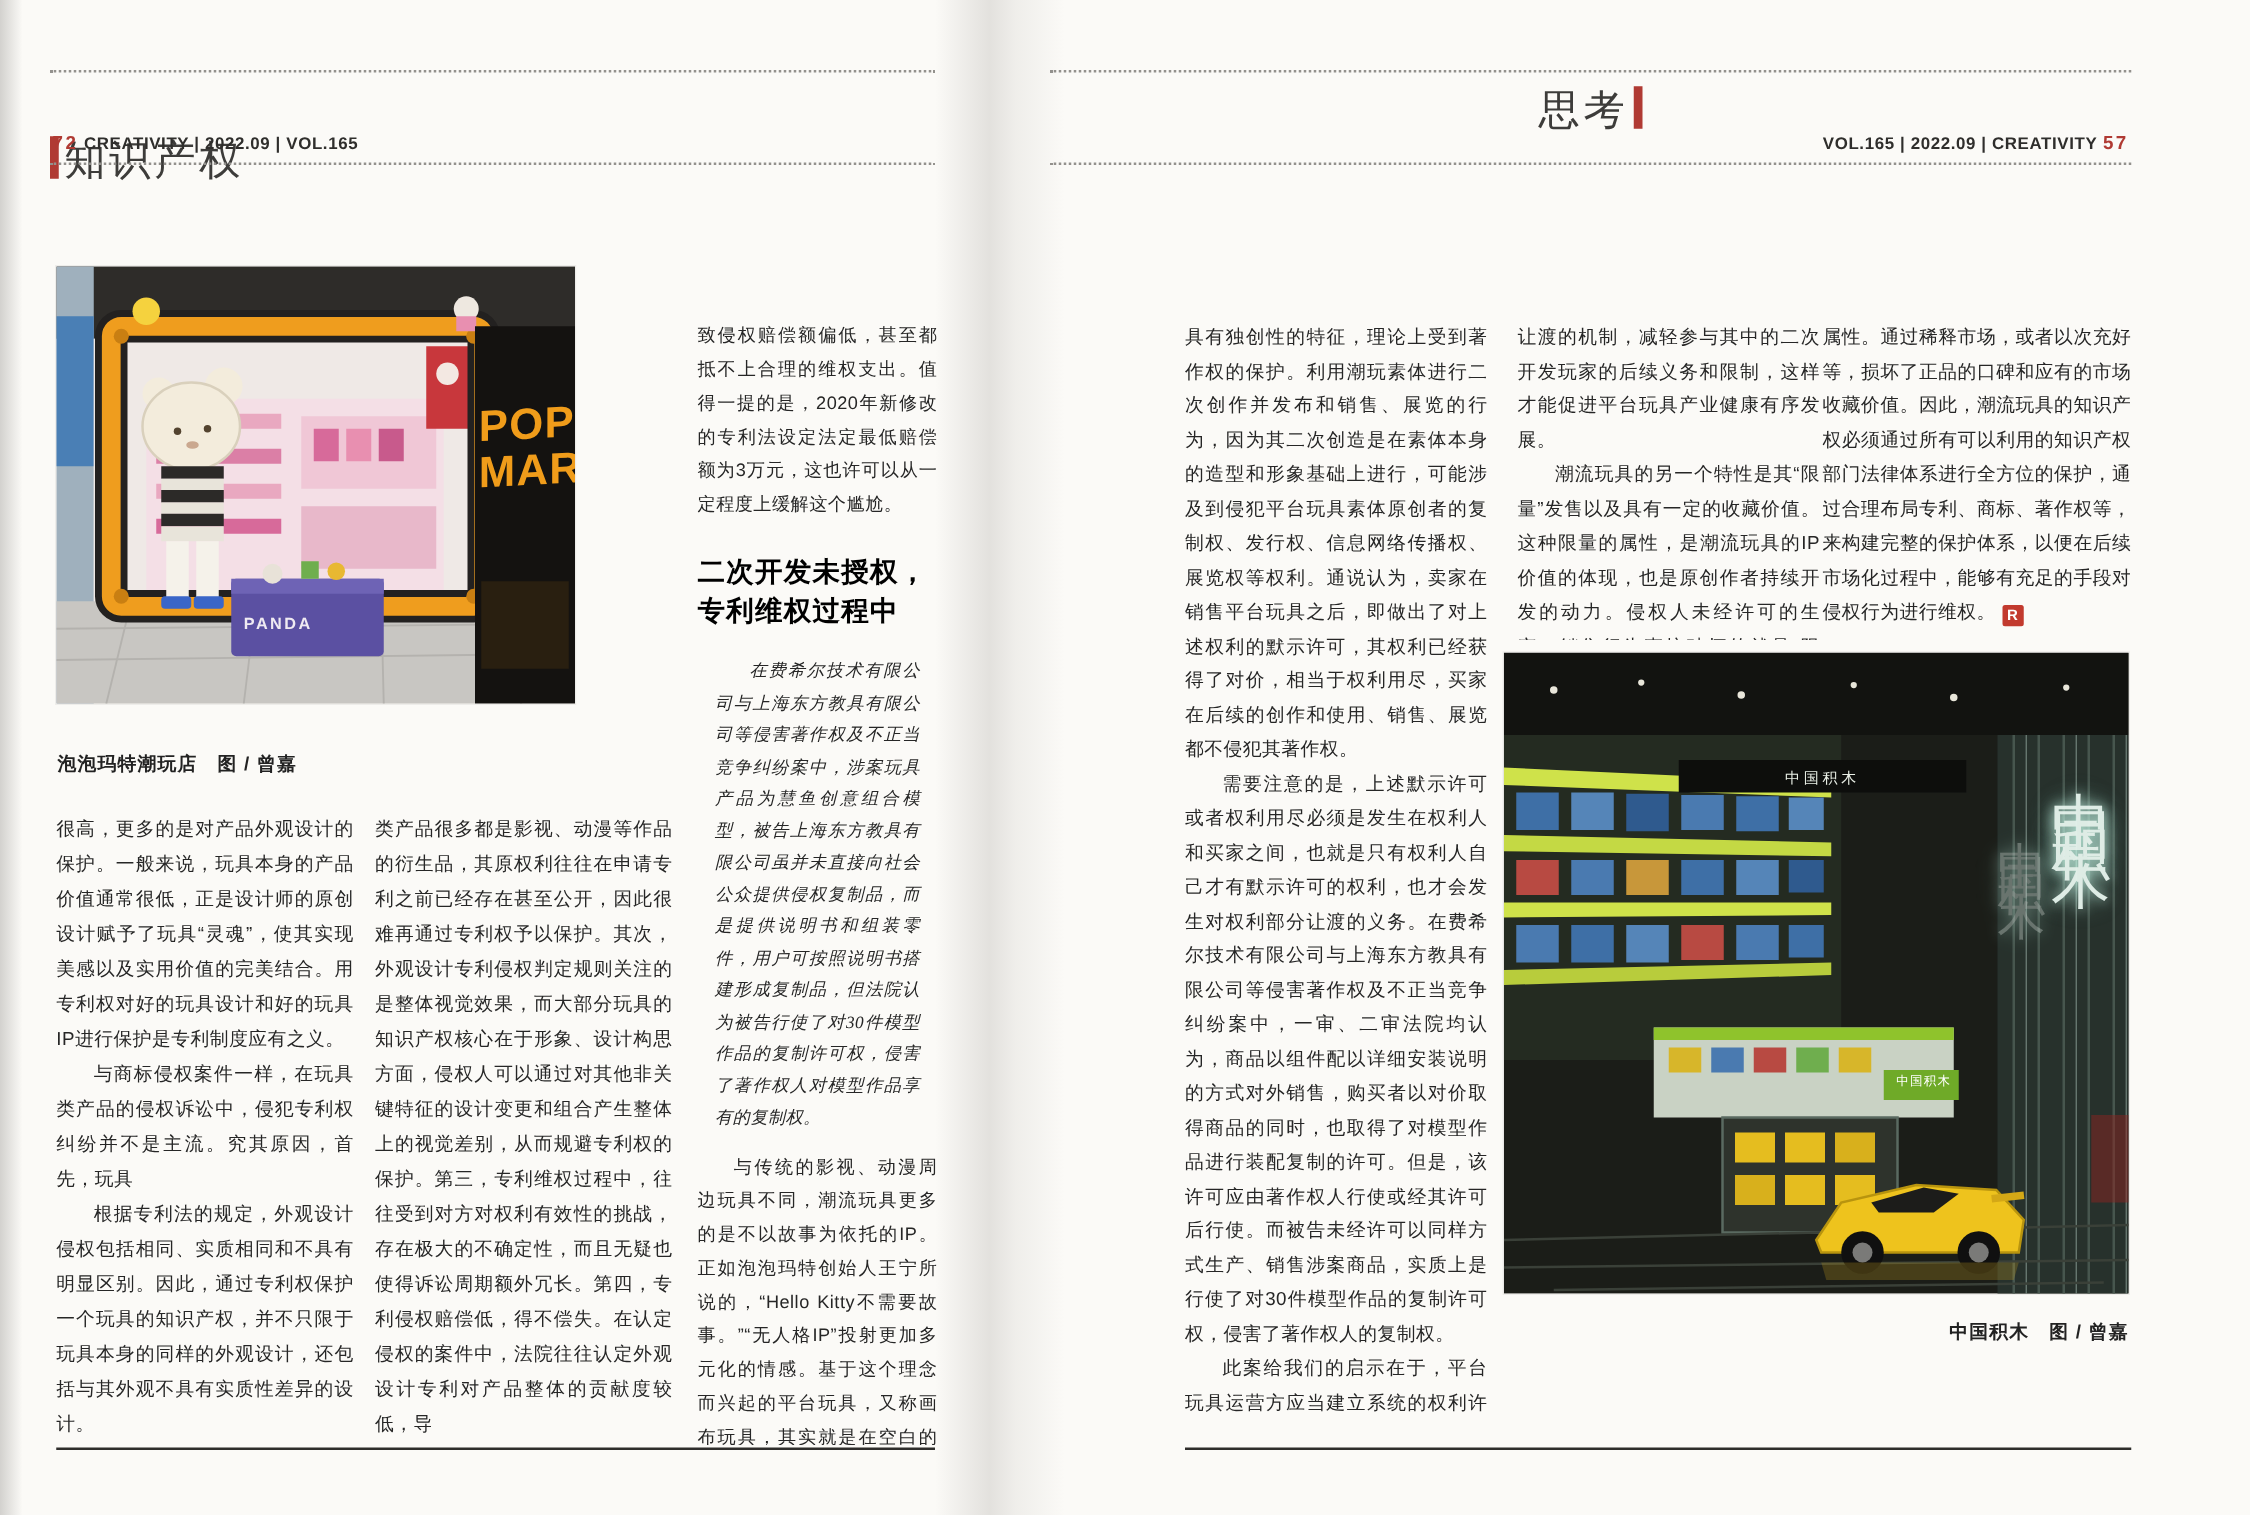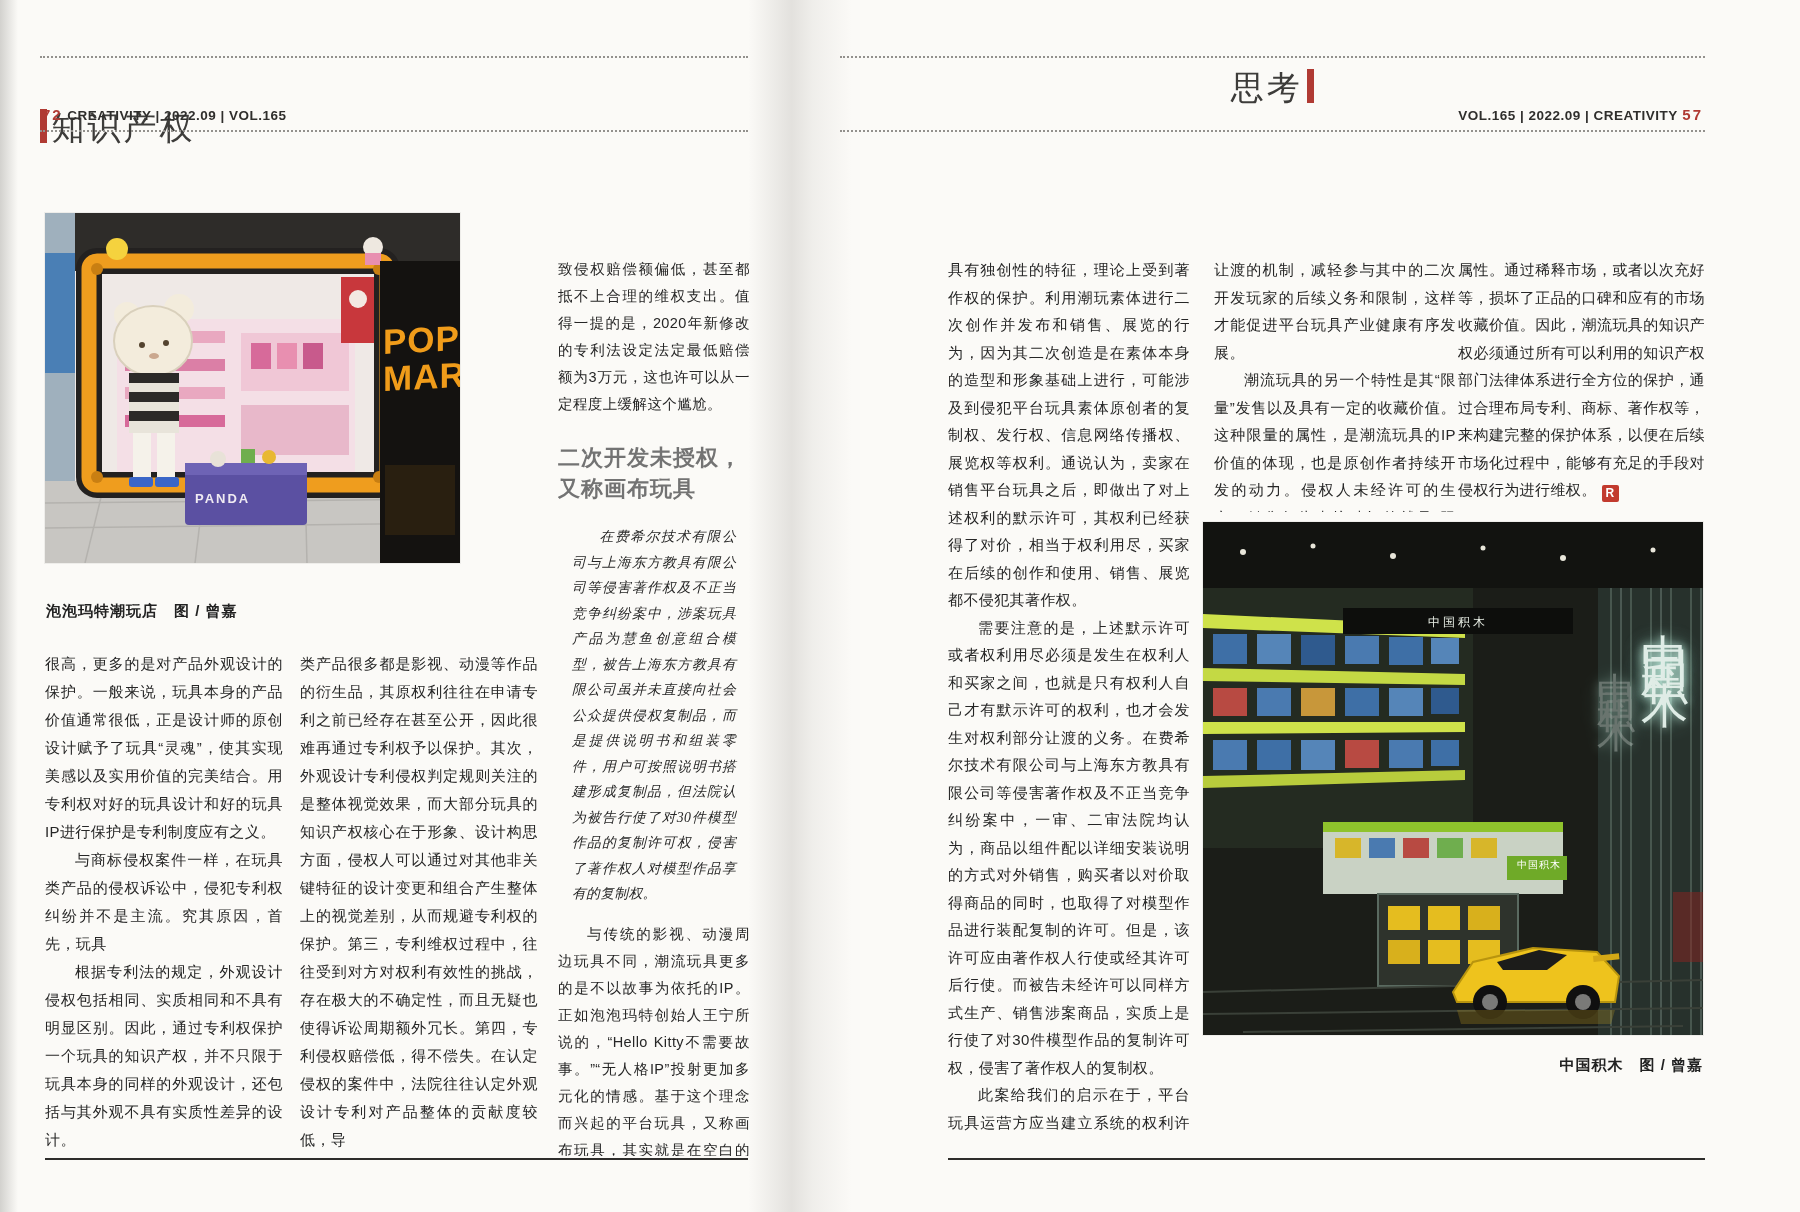--- a/index.html
+++ b/index.html
@@ -22,21 +22,21 @@
   .rule-dotted{position:absolute;height:0;border-top:2px dotted #93918d;}
   .rule-solid{position:absolute;height:0;border-top:2px solid #2e2d2b;}
   .redtick{display:inline-block;width:7px;height:34px;background:#b03a33;vertical-align:-4px;}
   .section-title{font-size:33px;color:#3d3c3a;letter-spacing:3px;}
   .issue-line{font-size:13.5px;font-weight:bold;color:#2f2e2c;letter-spacing:.5px;}
   .pagenum{color:#b03a33;font-size:15px;font-weight:bold;letter-spacing:2px;}
   .col{position:absolute;text-align:justify;overflow:hidden;}
   .body-text{font-size:15px;line-height:28px;letter-spacing:.4px;}
   .body-text p{margin:0;}
   .ind{text-indent:2em;}
-  .subhead{font-size:22px;font-weight:bold;color:#737373;line-height:31px;margin:24px 0 20px;letter-spacing:1px;}
+  .subhead{font-size:22px;font-weight:bold;color:#000000;line-height:31px;margin:24px 0 20px;letter-spacing:1px;}
   .case{font-family:"Liberation Serif","DejaVu Serif",serif;font-style:italic;
         font-size:13.8px;line-height:25.5px;letter-spacing:.3px;text-indent:2em;margin:0 14px 14px;}
   .caption{position:absolute;font-weight:bold;font-size:15px;color:#222;letter-spacing:1px;}
   .endmark{display:inline-block;width:17px;height:17px;line-height:17px;text-align:center;
            background:#c23a2e;color:#fff;font-weight:bold;font-size:12px;border-radius:2px;
            vertical-align:-2px;margin-left:5px;}
   .photo{position:absolute;overflow:hidden;box-shadow:0 0 0 1px rgba(0,0,0,.05);}
   .photo svg{display:block;}
   .overlay{position:absolute;}
   .pop-sign{left:338px;top:108px;width:78px;color:#f09c1a;font-weight:bold;font-size:35px;
@@ -154,21 +154,21 @@
   </div>
   <div class="col body-text" style="left:300px;top:650px;width:238px;height:500px;">
     <p>类产品很多都是影视、动漫等作品的衍生品，其原权利往往在申请专利之前已经存在甚至公开，因此很难再通过专利权予以保护。其次，外观设计专利侵权判定规则关注的是整体视觉效果，而大部分玩具的知识产权核心在于形象、设计构思方面，侵权人可以通过对其他非关键特征的设计变更和组合产生整体上的视觉差别，从而规避专利权的保护。第三，专利维权过程中，往往受到对方对权利有效性的挑战，存在极大的不确定性，而且无疑也使得诉讼周期额外冗长。第四，专利侵权赔偿低，得不偿失。在认定侵权的案件中，法院往往认定外观设计专利对产品整体的贡献度较低，导</p>
   </div>
   <div class="col" style="left:558px;top:256px;width:192px;height:900px;">
     <div class="body-text" style="font-size:14.5px;line-height:27px;">
       <p>致侵权赔偿额偏低，甚至都抵不上合理的维权支出。值得一提的是，2020年新修改的专利法设定法定最低赔偿额为3万元，这也许可以从一定程度上缓解这个尴尬。</p>
     </div>
     <div class="subhead">
       <div>二次开发未授权，</div>
-      <div>又称画布玩具</div>
+      <div>专利维权过程中</div>
     </div>
     <p class="case">在费希尔技术有限公司与上海东方教具有限公司等侵害著作权及不正当竞争纠纷案中，涉案玩具产品为慧鱼创意组合模型，被告上海东方教具有限公司虽并未直接向社会公众提供侵权复制品，而是提供说明书和组装零件，用户可按照说明书搭建形成复制品，但法院认为被告行使了对30件模型作品的复制许可权，侵害了著作权人对模型作品享有的复制权。</p>
     <div class="body-text" style="font-size:14.5px;line-height:27px;">
       <p class="ind">与传统的影视、动漫周边玩具不同，潮流玩具更多的是不以故事为依托的IP。正如泡泡玛特创始人王宁所说的，“Hello Kitty不需要故事。”“无人格IP”投射更加多元化的情感。基于这个理念而兴起的平台玩具，又称画布玩具，其实就是在空白的玩具（素体）表面上进行不同主题与特色的图案绘制及设计。对于平台玩具素体而言，其造型和形象设计</p>
     </div>
   </div>
 
   <div class="rule-solid" style="left:45px;top:1158px;width:703px;"></div>
 </div>
 

